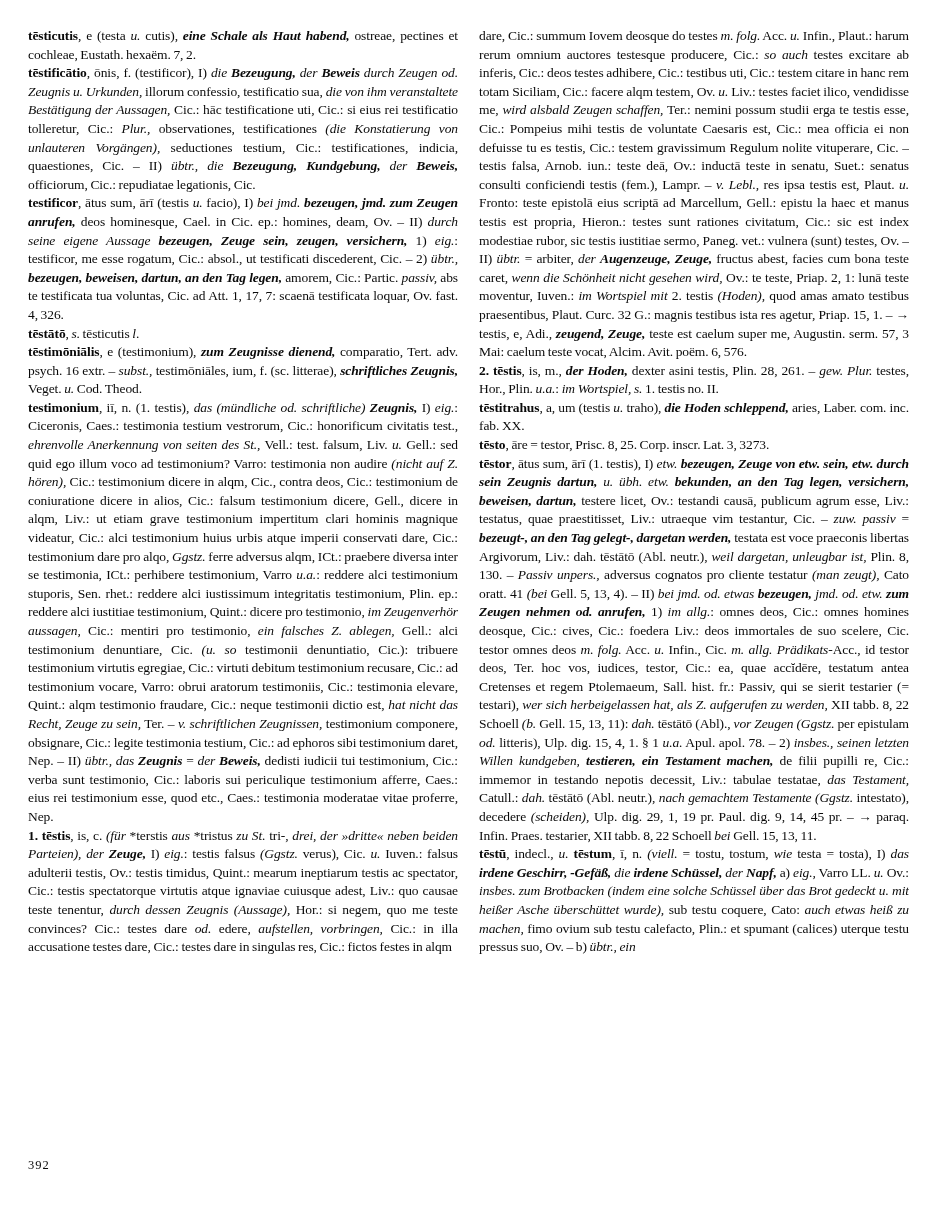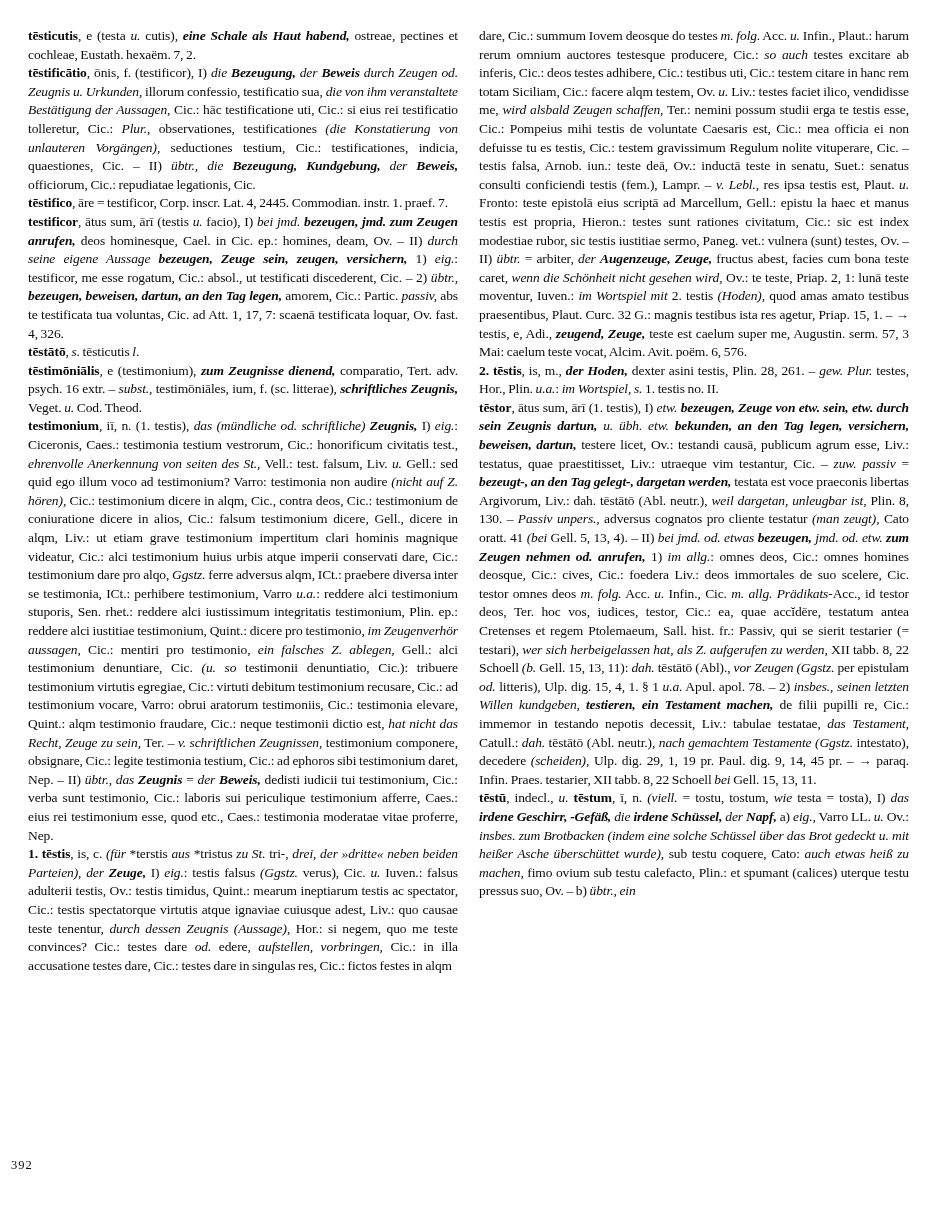--- a/index.html
+++ b/index.html
@@ -34,42 +34,43 @@
     line-height: 18.6px;
     letter-spacing: -0.1px;
     word-spacing: -0.6px;
   }
   .r-n { font-style: normal; font-weight: 400; }
   .r-i { font-style: italic; font-weight: 400; }
   .r-b { font-style: normal; font-weight: 700; }
   .r-bi { font-style: italic; font-weight: 700; }
   .page-number {
     position: absolute;
-    left: 11px;
+    left: 28px;
     top: 1158px;
     font-size: 12.5px;
     letter-spacing: 1px;
   }
 </style>
 </head>
 <body>
 
 <div class="page">
   <div class="columns">
     <div class="col">
         <p class="entry"><span class="r-b">tēsticutis</span><span class="r-n">, e (testa </span><span class="r-i">u.</span><span class="r-n"> cutis), </span><span class="r-bi">eine Schale als Haut habend,</span><span class="r-n"> ostreae, pectines et cochleae, Eustath. hexaëm. 7, 2.</span></p>
         <p class="entry"><span class="r-b">tēstificātio</span><span class="r-n">, ōnis, f. (testificor), I) </span><span class="r-i">die </span><span class="r-bi">Bezeugung,</span><span class="r-i"> der </span><span class="r-bi">Beweis</span><span class="r-i"> durch Zeugen od. Zeugnis u. Urkunden,</span><span class="r-n"> illorum confessio, testificatio sua, </span><span class="r-i">die von ihm veranstaltete Bestätigung der Aussagen,</span><span class="r-n"> Cic.: hāc testificatione uti, Cic.: si eius rei testificatio tolleretur, Cic.: </span><span class="r-i">Plur.,</span><span class="r-n"> observationes, testificationes </span><span class="r-i">(die Konstatierung von unlauteren Vorgängen),</span><span class="r-n"> seductiones testium, Cic.: testificationes, indicia, quaestiones, Cic. – II) </span><span class="r-i">übtr., die </span><span class="r-bi">Bezeugung, Kundgebung,</span><span class="r-i"> der </span><span class="r-bi">Beweis,</span><span class="r-n"> officiorum, Cic.: repudiatae legationis, Cic.</span></p>
-        <p class="entry"><span class="r-b">tēstifico</span><span class="r-n">, āre = testificor, Corp. inscr. Lat. 4, 2445. Commodian. instr. 1. praef. 7.</span></p>
         <p class="entry"><span class="r-b">testificor</span><span class="r-n">, ātus sum, ārī (testis </span><span class="r-i">u.</span><span class="r-n"> facio), I) </span><span class="r-i">bei jmd. </span><span class="r-bi">bezeugen, jmd. zum Zeugen anrufen,</span><span class="r-n"> deos hominesque, Cael. in Cic. ep.: homines, deam, Ov. – II) </span><span class="r-i">durch seine eigene Aussage </span><span class="r-bi">bezeugen, Zeuge sein, zeugen, versichern,</span><span class="r-n"> 1) </span><span class="r-i">eig.</span><span class="r-n">: testificor, me esse rogatum, Cic.: absol., ut testificati discederent, Cic. – 2) </span><span class="r-i">übtr., </span><span class="r-bi">bezeugen, beweisen, dartun, an den Tag legen,</span><span class="r-n"> amorem, Cic.: Partic. </span><span class="r-i">passiv,</span><span class="r-n"> abs te testificata tua voluntas, Cic. ad Att. 1, 17, 7: scaenā testificata loquar, Ov. fast. 4, 326.</span></p>
         <p class="entry"><span class="r-b">tēstātō</span><span class="r-n">, </span><span class="r-i">s.</span><span class="r-n"> tēsticutis </span><span class="r-i">l</span><span class="r-n">.</span></p>
         <p class="entry"><span class="r-b">tēstimōniālis</span><span class="r-n">, e (testimonium), </span><span class="r-bi">zum Zeugnisse dienend,</span><span class="r-n"> comparatio, Tert. adv. psych. 16 extr. – </span><span class="r-i">subst.,</span><span class="r-n"> testimōniāles, ium, f. (sc. litterae), </span><span class="r-bi">schriftliches Zeugnis,</span><span class="r-n"> Veget. </span><span class="r-i">u.</span><span class="r-n"> Cod. Theod.</span></p>
         <p class="entry"><span class="r-b">testimonium</span><span class="r-n">, iī, n. (1. testis), </span><span class="r-i">das (mündliche od. schriftliche) </span><span class="r-bi">Zeugnis,</span><span class="r-n"> I) </span><span class="r-i">eig.</span><span class="r-n">: Ciceronis, Caes.: testimonia testium vestrorum, Cic.: honorificum civitatis test., </span><span class="r-i">ehrenvolle Anerkennung von seiten des St.,</span><span class="r-n"> Vell.: test. falsum, Liv. </span><span class="r-i">u.</span><span class="r-n"> Gell.: sed quid ego illum voco ad testimonium? Varro: testimonia non audire </span><span class="r-i">(nicht auf Z. hören),</span><span class="r-n"> Cic.: testimonium dicere in alqm, Cic., contra deos, Cic.: testimonium de coniuratione dicere in alios, Cic.: falsum testimonium dicere, Gell., dicere in alqm, Liv.: ut etiam grave testimonium impertitum clari hominis magnique videatur, Cic.: alci testimonium huius urbis atque imperii conservati dare, Cic.: testimonium dare pro alqo, </span><span class="r-i">Ggstz.</span><span class="r-n"> ferre adversus alqm, ICt.: praebere diversa inter se testimonia, ICt.: perhibere testimonium, Varro </span><span class="r-i">u.a.</span><span class="r-n">: reddere alci testimonium stuporis, Sen. rhet.: reddere alci iustissimum integritatis testimonium, Plin. ep.: reddere alci iustitiae testimonium, Quint.: dicere pro testimonio, </span><span class="r-i">im Zeugenverhör aussagen,</span><span class="r-n"> Cic.: mentiri pro testimonio, </span><span class="r-i">ein falsches Z. ablegen,</span><span class="r-n"> Gell.: alci testimonium denuntiare, Cic. </span><span class="r-i">(u. so</span><span class="r-n"> testimonii denuntiatio, Cic.): tribuere testimonium virtutis egregiae, Cic.: virtuti debitum testimonium recusare, Cic.: ad testimonium vocare, Varro: obrui aratorum testimoniis, Cic.: testimonia elevare, Quint.: alqm testimonio fraudare, Cic.: neque testimonii dictio est, </span><span class="r-i">hat nicht das Recht, Zeuge zu sein,</span><span class="r-n"> Ter. – </span><span class="r-i">v. schriftlichen Zeugnissen,</span><span class="r-n"> testimonium componere, obsignare, Cic.: legite testimonia testium, Cic.: ad ephoros sibi testimonium daret, Nep. – II) </span><span class="r-i">übtr., das </span><span class="r-bi">Zeugnis</span><span class="r-n"> = </span><span class="r-i">der </span><span class="r-bi">Beweis,</span><span class="r-n"> dedisti iudicii tui testimonium, Cic.: verba sunt testimonio, Cic.: laboris sui periculique testimonium afferre, Caes.: eius rei testimonium esse, quod etc., Caes.: testimonia moderatae vitae proferre, Nep.</span></p>
         <p class="entry"><span class="r-b">1. tēstis</span><span class="r-n">, is, c. </span><span class="r-i">(für</span><span class="r-n"> *terstis </span><span class="r-i">aus</span><span class="r-n"> *tristus </span><span class="r-i">zu St.</span><span class="r-n"> tri-, </span><span class="r-i">drei, der »dritte« neben beiden Parteien), der </span><span class="r-bi">Zeuge,</span><span class="r-n"> I) </span><span class="r-i">eig.</span><span class="r-n">: testis falsus </span><span class="r-i">(Ggstz.</span><span class="r-n"> verus), Cic. </span><span class="r-i">u.</span><span class="r-n"> Iuven.: falsus adulterii testis, Ov.: testis timidus, Quint.: mearum ineptiarum testis ac spectator, Cic.: testis spectatorque virtutis atque ignaviae cuiusque adest, Liv.: quo causae teste tenentur, </span><span class="r-i">durch dessen Zeugnis (Aussage),</span><span class="r-n"> Hor.: si negem, quo me teste convinces? Cic.: testes dare </span><span class="r-i">od.</span><span class="r-n"> edere, </span><span class="r-i">aufstellen, vorbringen,</span><span class="r-n"> Cic.: in illa accusatione testes dare, Cic.: testes dare in singulas res, Cic.: fictos festes in alqm</span></p>
       </div>
     <div class="col">
         <p class="entry"><span class="r-n">dare, Cic.: summum Iovem deosque do testes </span><span class="r-i">m. folg.</span><span class="r-n"> Acc. </span><span class="r-i">u.</span><span class="r-n"> Infin., Plaut.: harum rerum omnium auctores testesque producere, Cic.: </span><span class="r-i">so auch</span><span class="r-n"> testes excitare ab inferis, Cic.: deos testes adhibere, Cic.: testibus uti, Cic.: testem citare in hanc rem totam Siciliam, Cic.: facere alqm testem, Ov. </span><span class="r-i">u.</span><span class="r-n"> Liv.: testes faciet ilico, vendidisse me, </span><span class="r-i">wird alsbald Zeugen schaffen,</span><span class="r-n"> Ter.: nemini possum studii erga te testis esse, Cic.: Pompeius mihi testis de voluntate Caesaris est, Cic.: mea officia ei non defuisse tu es testis, Cic.: testem gravissimum Regulum nolite vituperare, Cic. – testis falsa, Arnob. iun.: teste deā, Ov.: inductā teste in senatu, Suet.: senatus consulti conficiendi testis (fem.), Lampr. – </span><span class="r-i">v. Lebl.,</span><span class="r-n"> res ipsa testis est, Plaut. </span><span class="r-i">u.</span><span class="r-n"> Fronto: teste epistolā eius scriptā ad Marcellum, Gell.: epistu la haec et manus testis est propria, Hieron.: testes sunt rationes civitatum, Cic.: sic est index modestiae rubor, sic testis iustitiae sermo, Paneg. vet.: vulnera (sunt) testes, Ov. – II) </span><span class="r-i">übtr.</span><span class="r-n"> = arbiter, </span><span class="r-i">der </span><span class="r-bi">Augenzeuge, Zeuge,</span><span class="r-n"> fructus abest, facies cum bona teste caret, </span><span class="r-i">wenn die Schönheit nicht gesehen wird,</span><span class="r-n"> Ov.: te teste, Priap. 2, 1: lunā teste moventur, Iuven.: </span><span class="r-i">im Wortspiel mit</span><span class="r-n"> 2. testis </span><span class="r-i">(Hoden),</span><span class="r-n"> quod amas amato testibus praesentibus, Plaut. Curc. 32 G.: magnis testibus ista res agetur, Priap. 15, 1. – → testis, e, Adi., </span><span class="r-bi">zeugend, Zeuge,</span><span class="r-n"> teste est caelum super me, Augustin. serm. 57, 3 Mai: caelum teste vocat, Alcim. Avit. poëm. 6, 576.</span></p>
         <p class="entry"><span class="r-b">2. tēstis</span><span class="r-n">, is, m., </span><span class="r-bi">der Hoden,</span><span class="r-n"> dexter asini testis, Plin. 28, 261. – </span><span class="r-i">gew. Plur.</span><span class="r-n"> testes, Hor., Plin. </span><span class="r-i">u.a.</span><span class="r-n">: </span><span class="r-i">im Wortspiel, s.</span><span class="r-n"> 1. testis no. II.</span></p>
+        <p class="entry"><span class="r-b">tēstitrahus</span><span class="r-n">, a, um (testis </span><span class="r-i">u.</span><span class="r-n"> traho), </span><span class="r-bi">die Hoden schleppend,</span><span class="r-n"> aries, Laber. com. inc. fab. XX.</span></p>
+        <p class="entry"><span class="r-b">tēsto</span><span class="r-n">, āre = testor, Prisc. 8, 25. Corp. inscr. Lat. 3, 3273.</span></p>
         <p class="entry"><span class="r-b">tēstor</span><span class="r-n">, ātus sum, ārī (1. testis), I) </span><span class="r-i">etw. </span><span class="r-bi">bezeugen, Zeuge von etw. sein, etw. durch sein Zeugnis dartun,</span><span class="r-i"> u. übh. etw. </span><span class="r-bi">bekunden, an den Tag legen, versichern, beweisen, dartun,</span><span class="r-n"> testere licet, Ov.: testandi causā, publicum agrum esse, Liv.: testatus, quae praestitisset, Liv.: utraeque vim testantur, Cic. – </span><span class="r-i">zuw. passiv</span><span class="r-n"> = </span><span class="r-bi">bezeugt-, an den Tag gelegt-, dargetan werden,</span><span class="r-n"> testata est voce praeconis libertas Argivorum, Liv.: dah. tēstātō (Abl. neutr.), </span><span class="r-i">weil dargetan, unleugbar ist,</span><span class="r-n"> Plin. 8, 130. – </span><span class="r-i">Passiv unpers.,</span><span class="r-n"> adversus cognatos pro cliente testatur </span><span class="r-i">(man zeugt),</span><span class="r-n"> Cato oratt. 41 </span><span class="r-i">(bei</span><span class="r-n"> Gell. 5, 13, 4). – II) </span><span class="r-i">bei jmd. od. etwas </span><span class="r-bi">bezeugen,</span><span class="r-i"> jmd. od. etw. </span><span class="r-bi">zum Zeugen nehmen od. anrufen,</span><span class="r-n"> 1) </span><span class="r-i">im allg.</span><span class="r-n">: omnes deos, Cic.: omnes homines deosque, Cic.: cives, Cic.: foedera Liv.: deos immortales de suo scelere, Cic. testor omnes deos </span><span class="r-i">m. folg.</span><span class="r-n"> Acc. </span><span class="r-i">u.</span><span class="r-n"> Infin., Cic. </span><span class="r-i">m. allg. Prädikats-</span><span class="r-n">Acc., id testor deos, Ter. hoc vos, iudices, testor, Cic.: ea, quae accĭdēre, testatum antea Cretenses et regem Ptolemaeum, Sall. hist. fr.: Passiv, qui se sierit testarier (= testari), </span><span class="r-i">wer sich herbeigelassen hat, als Z. aufgerufen zu werden,</span><span class="r-n"> XII tabb. 8, 22 Schoell </span><span class="r-i">(b.</span><span class="r-n"> Gell. 15, 13, 11): </span><span class="r-i">dah.</span><span class="r-n"> tēstātō (Abl)., </span><span class="r-i">vor Zeugen (Ggstz.</span><span class="r-n"> per epistulam </span><span class="r-i">od.</span><span class="r-n"> litteris), Ulp. dig. 15, 4, 1. § 1 </span><span class="r-i">u.a.</span><span class="r-n"> Apul. apol. 78. – 2) </span><span class="r-i">insbes., seinen letzten Willen kundgeben, </span><span class="r-bi">testieren, ein Testament machen,</span><span class="r-n"> de filii pupilli re, Cic.: immemor in testando nepotis decessit, Liv.: tabulae testatae, </span><span class="r-i">das Testament,</span><span class="r-n"> Catull.: </span><span class="r-i">dah.</span><span class="r-n"> tēstātō (Abl. neutr.), </span><span class="r-i">nach gemachtem Testamente (Ggstz.</span><span class="r-n"> intestato), decedere </span><span class="r-i">(scheiden),</span><span class="r-n"> Ulp. dig. 29, 1, 19 pr. Paul. dig. 9, 14, 45 pr. – → paraq. Infin. Praes. testarier, XII tabb. 8, 22 Schoell </span><span class="r-i">bei</span><span class="r-n"> Gell. 15, 13, 11.</span></p>
         <p class="entry"><span class="r-b">tēstū</span><span class="r-n">, indecl., </span><span class="r-i">u.</span><span class="r-n"> </span><span class="r-b">tēstum</span><span class="r-n">, ī, n. </span><span class="r-i">(viell.</span><span class="r-n"> = tostu, tostum, </span><span class="r-i">wie</span><span class="r-n"> testa = tosta), I) </span><span class="r-i">das </span><span class="r-bi">irdene Geschirr, -Gefäß,</span><span class="r-i"> die </span><span class="r-bi">irdene Schüssel,</span><span class="r-i"> der </span><span class="r-bi">Napf,</span><span class="r-n"> a) </span><span class="r-i">eig.,</span><span class="r-n"> Varro LL. </span><span class="r-i">u.</span><span class="r-n"> Ov.: </span><span class="r-i">insbes. zum Brotbacken (indem eine solche Schüssel über das Brot gedeckt u. mit heißer Asche überschüttet wurde),</span><span class="r-n"> sub testu coquere, Cato: </span><span class="r-i">auch etwas heiß zu machen,</span><span class="r-n"> fimo ovium sub testu calefacto, Plin.: et spumant (calices) uterque testu pressus suo, Ov. – b) </span><span class="r-i">übtr., ein</span></p>
       </div>
   </div>
   <div class="page-number">392</div>
 </div>
 
 </body></html>

